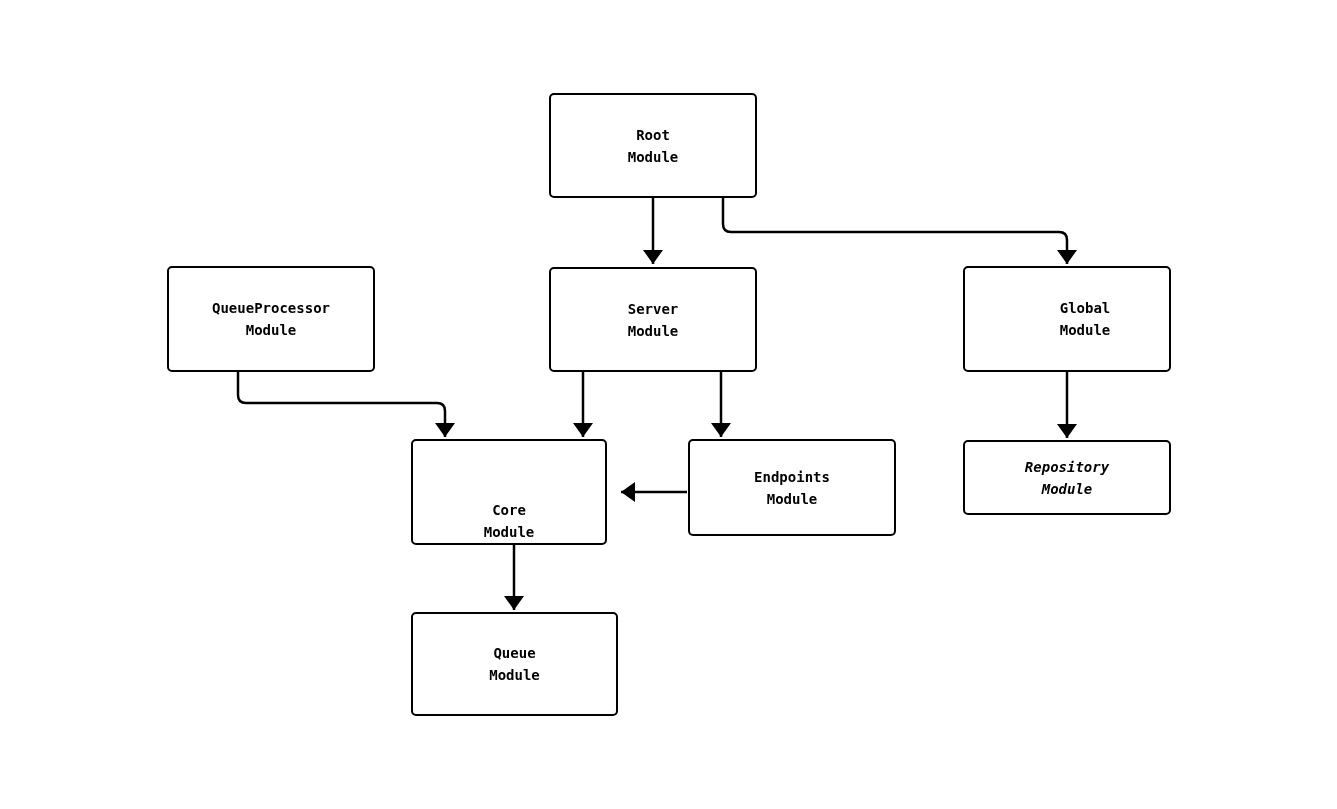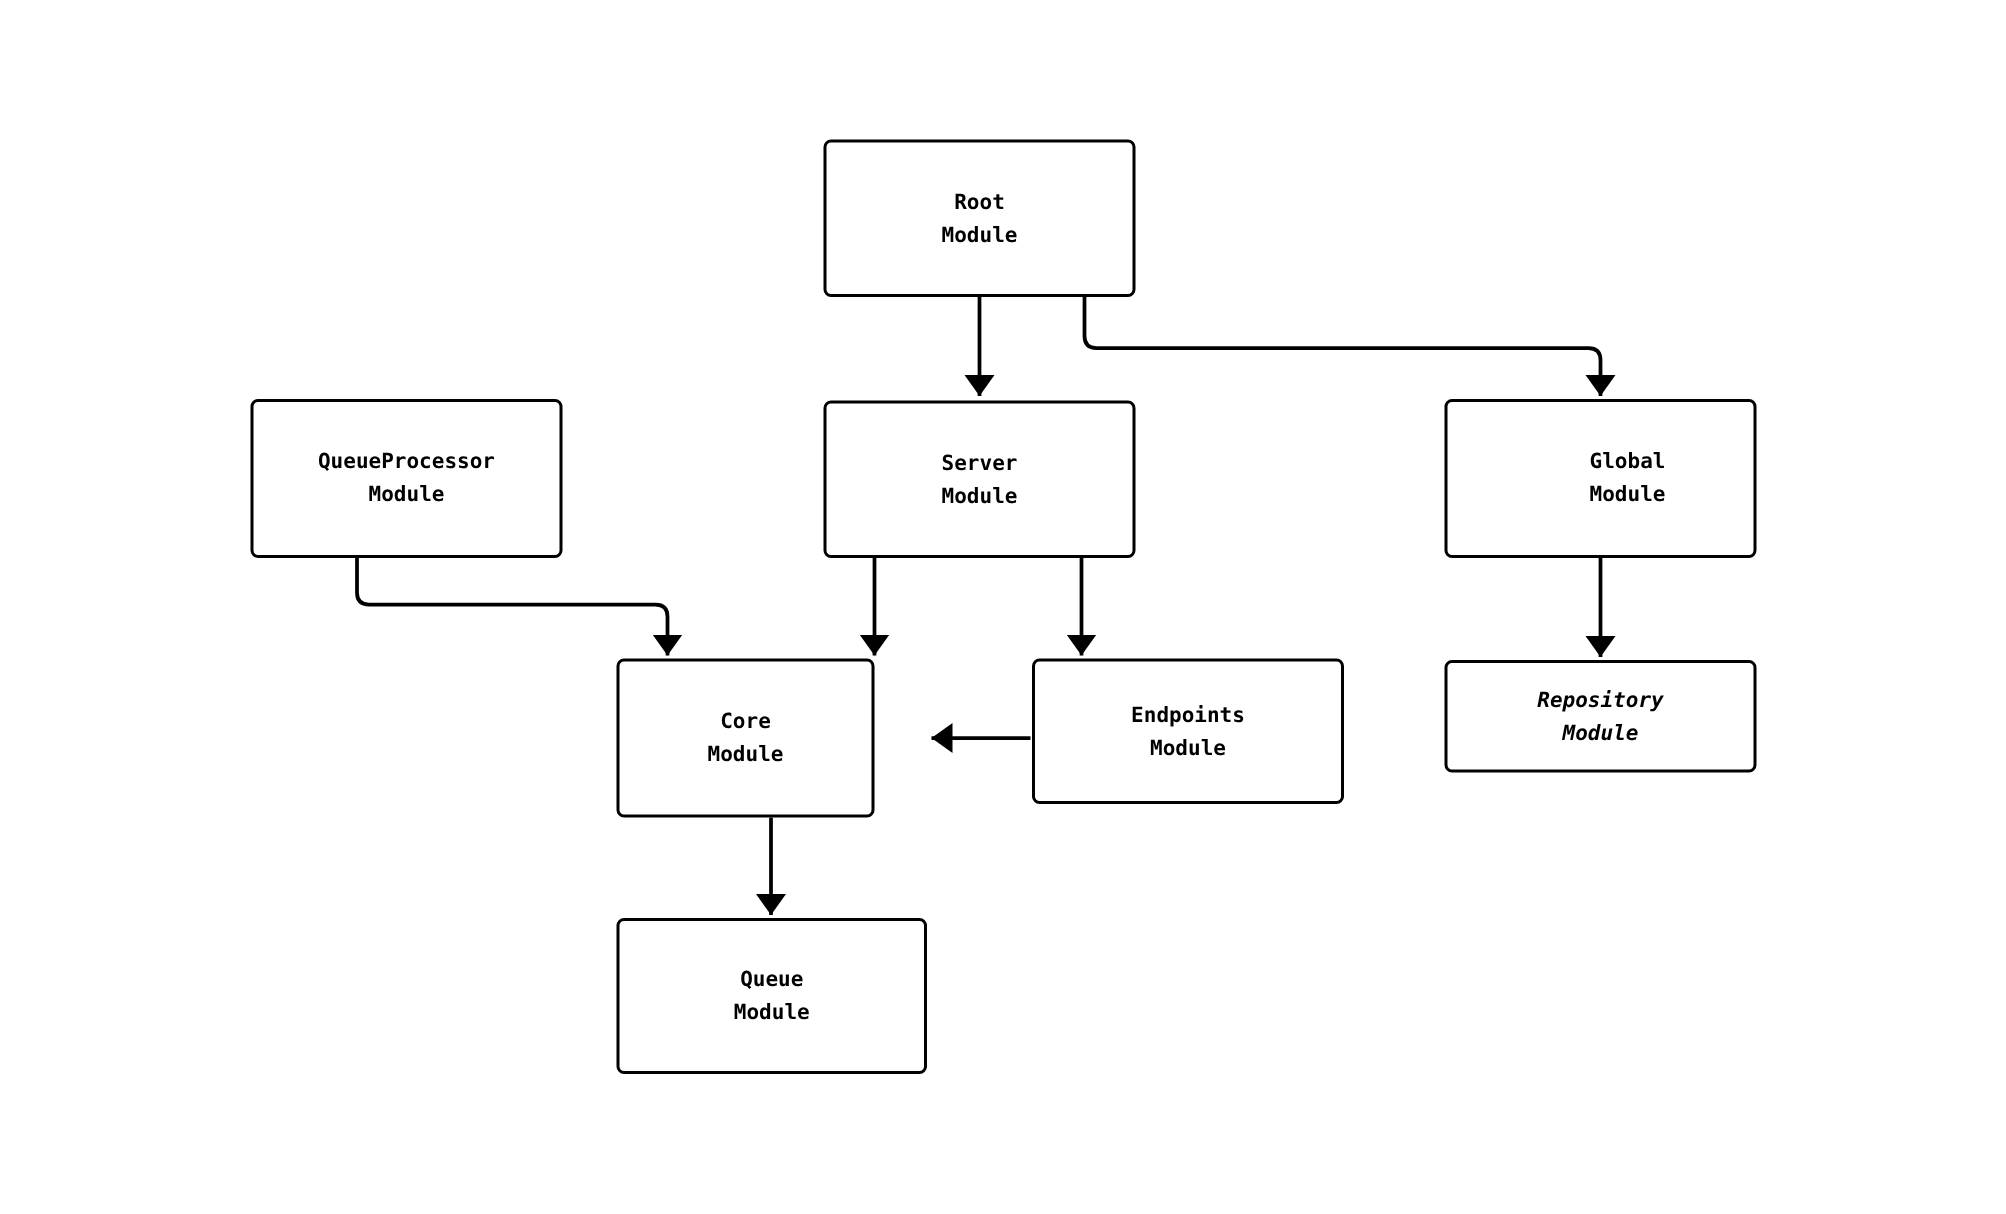--- a/index.html
+++ b/index.html
@@ -43,21 +43,21 @@
     line-height: 22px;
     color: #000000;
   }
   .node span { display: block; }
 
   
   #n-root          { left: 549px; top:  93px; width: 208px; height: 105px; }
   #n-queueprocessor{ left: 133px; top: 266px; width: 208px; height: 106px; margin-left: 34px; }
   #n-server        { left: 549px; top: 267px; width: 208px; height: 105px; }
   #n-global        { left: 963px; top: 266px; width: 208px; height: 106px; padding-left: 36px; }
-  #n-core          { left: 411px; top: 439px; width: 172px; height: 106px; }
+  #n-core          { left: 411px; top: 439px; width: 196px; height: 106px; justify-content: flex-end; }
   #n-endpoints     { left: 688px; top: 439px; width: 208px; height: 97px; }
   #n-repository    { left: 963px; top: 440px; width: 208px; height: 75px; font-style: italic; }
   #n-queue         { left: 411px; top: 612px; width: 207px; height: 104px; }
 </style>
 </head>
 <body>
 
 <div class="canvas">
 
   <svg class="edges" viewBox="0 0 1337 809" xmlns="http://www.w3.org/2000/svg">

